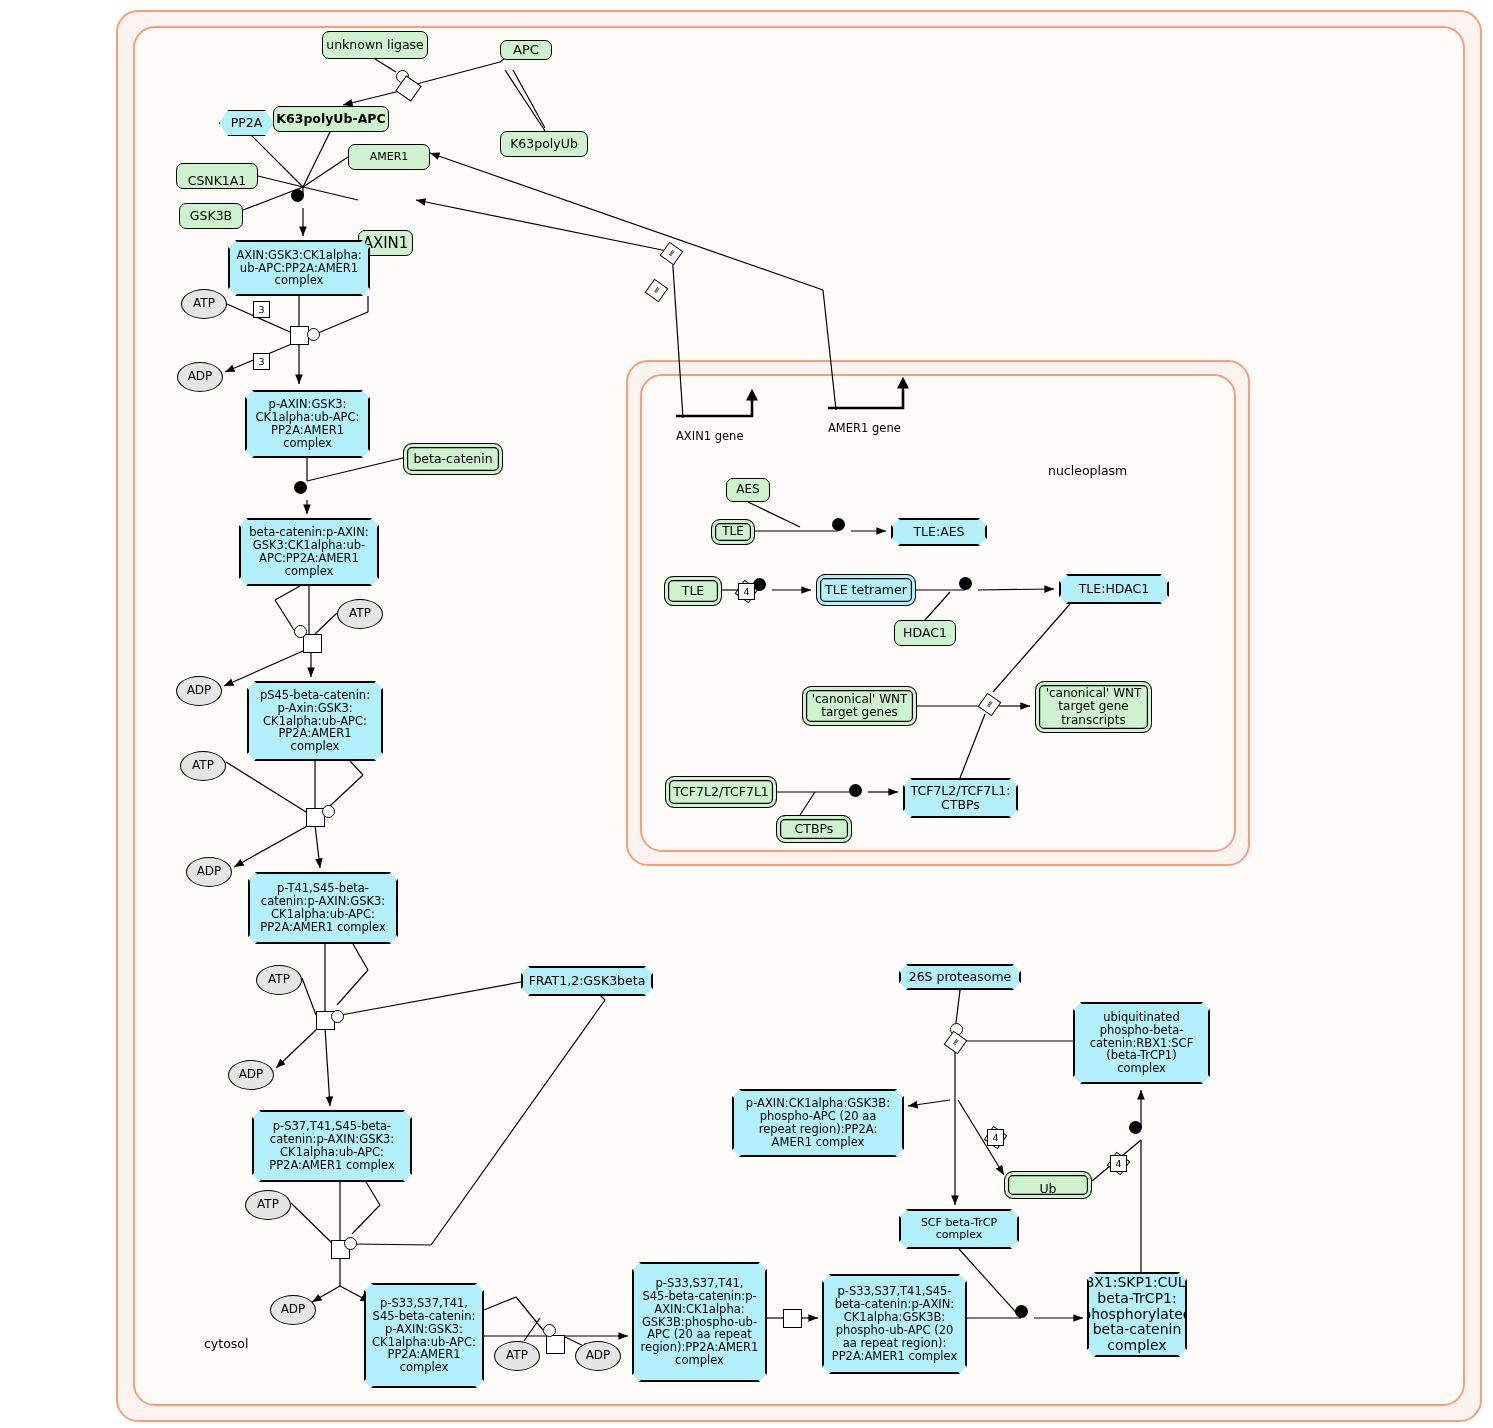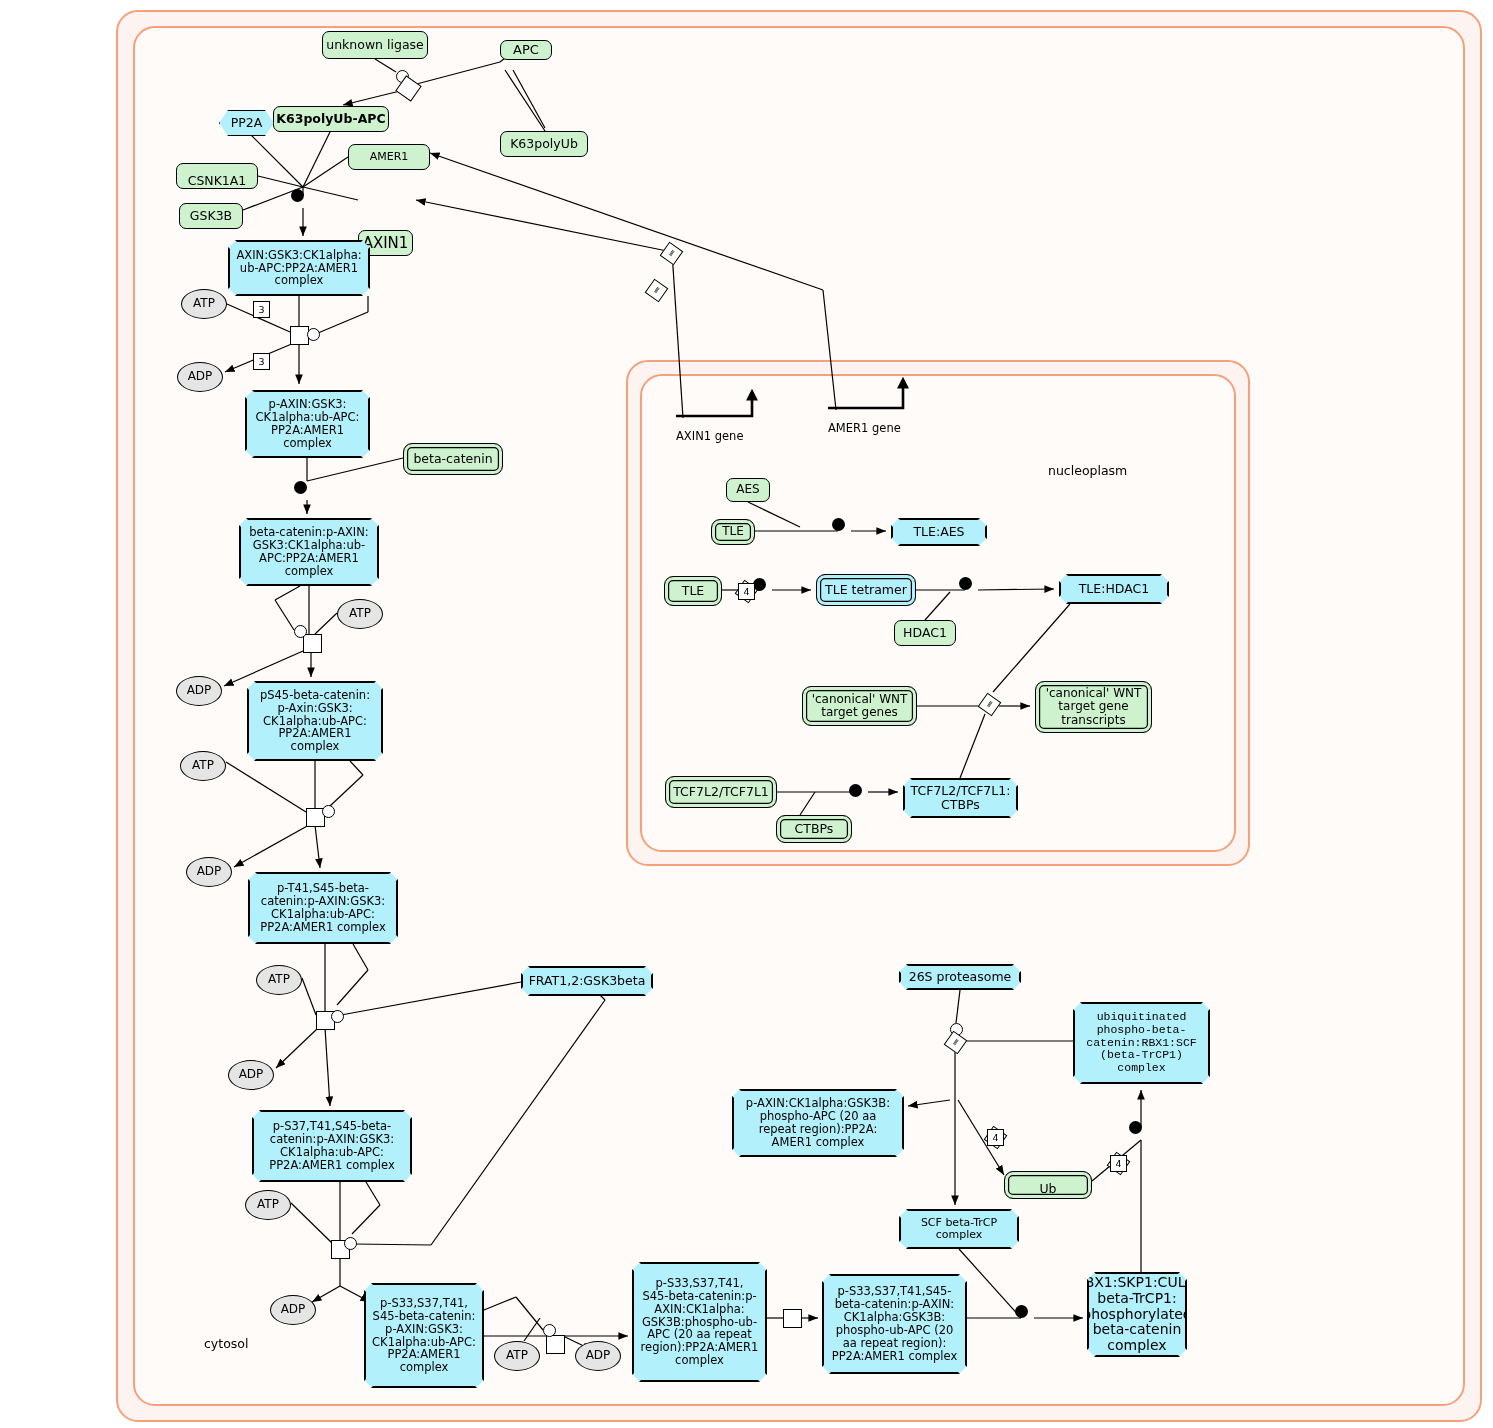--- a/index.html
+++ b/index.html
@@ -373,21 +373,21 @@
 CK1alpha:GSK3B:
 phospho-ub-APC (20
 aa repeat region):
 PP2A:AMER1 complex</span>
         <span class="cplx-in"></span>
       </div>
       <div class="node cplx" style="left: 899px; top: 964px; width: 122px; height: 26px; font-size: 12.5px;">
         <span style="white-space: pre;">26S proteasome</span>
         <span class="cplx-in"></span>
       </div>
-      <div class="node cplx" style="left: 1073px; top: 1002px; width: 137px; height: 82px; font-size: 11.5px; font-family: Liberation Mono, monospace;">
+      <div class="node cplx" style="left: 1073px; top: 1002px; width: 137px; height: 82px; font-size: 11.5px;">
         <span style="white-space: pre;">ubiquitinated
 phospho-beta-
 catenin:RBX1:SCF
 (beta-TrCP1)
 complex</span>
         <span class="cplx-in"></span>
       </div>
       <div class="node cplx" style="left: 732px; top: 1089px; width: 172px; height: 68px; font-size: 11.5px;">
         <span style="white-space: pre;">p-AXIN:CK1alpha:GSK3B:
 phospho-APC (20 aa

